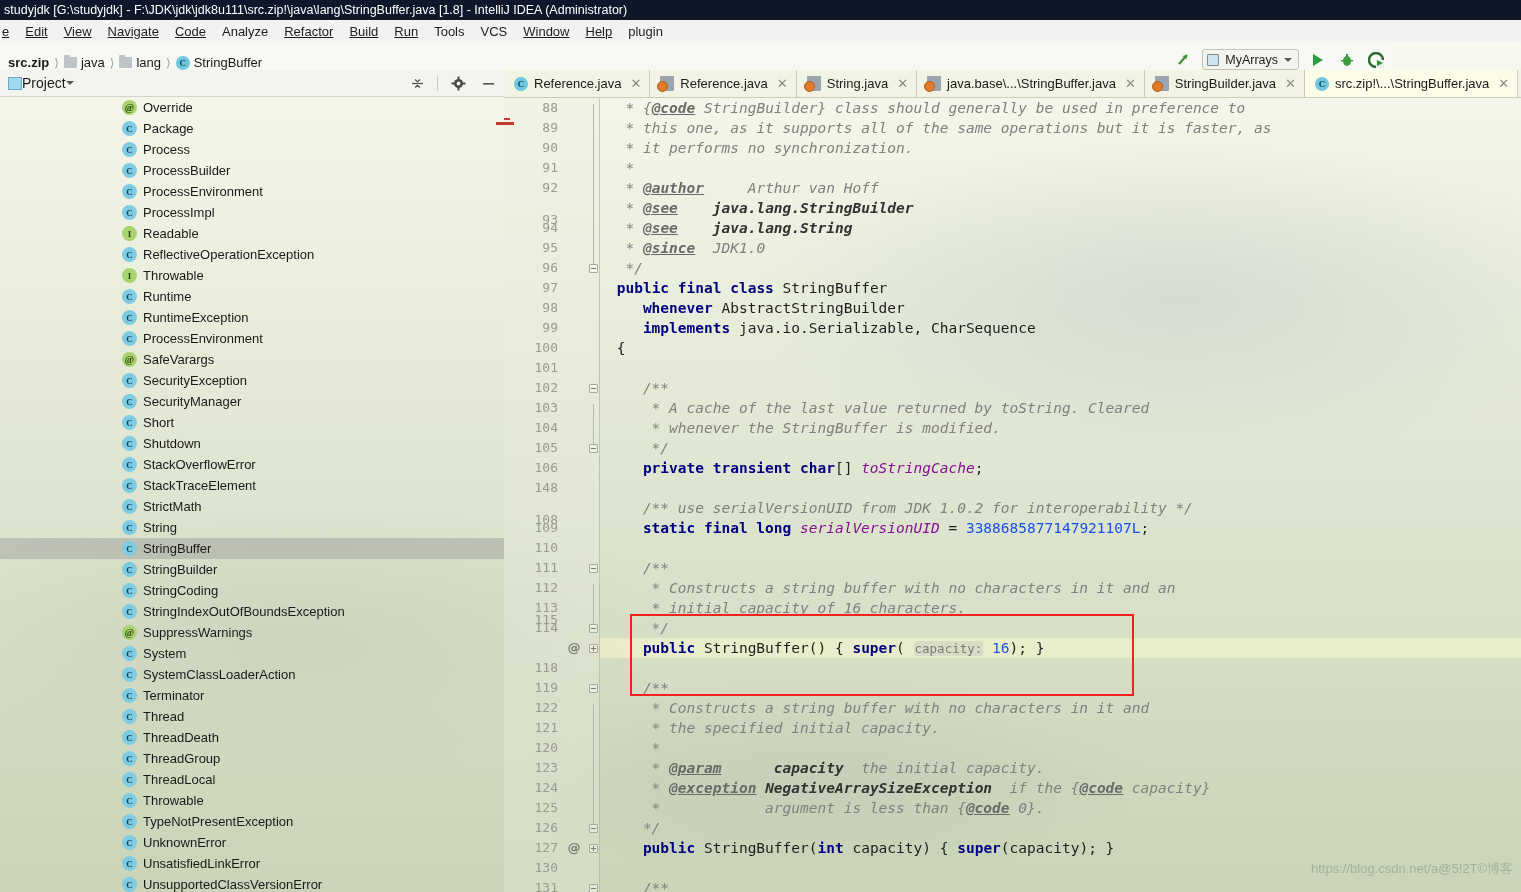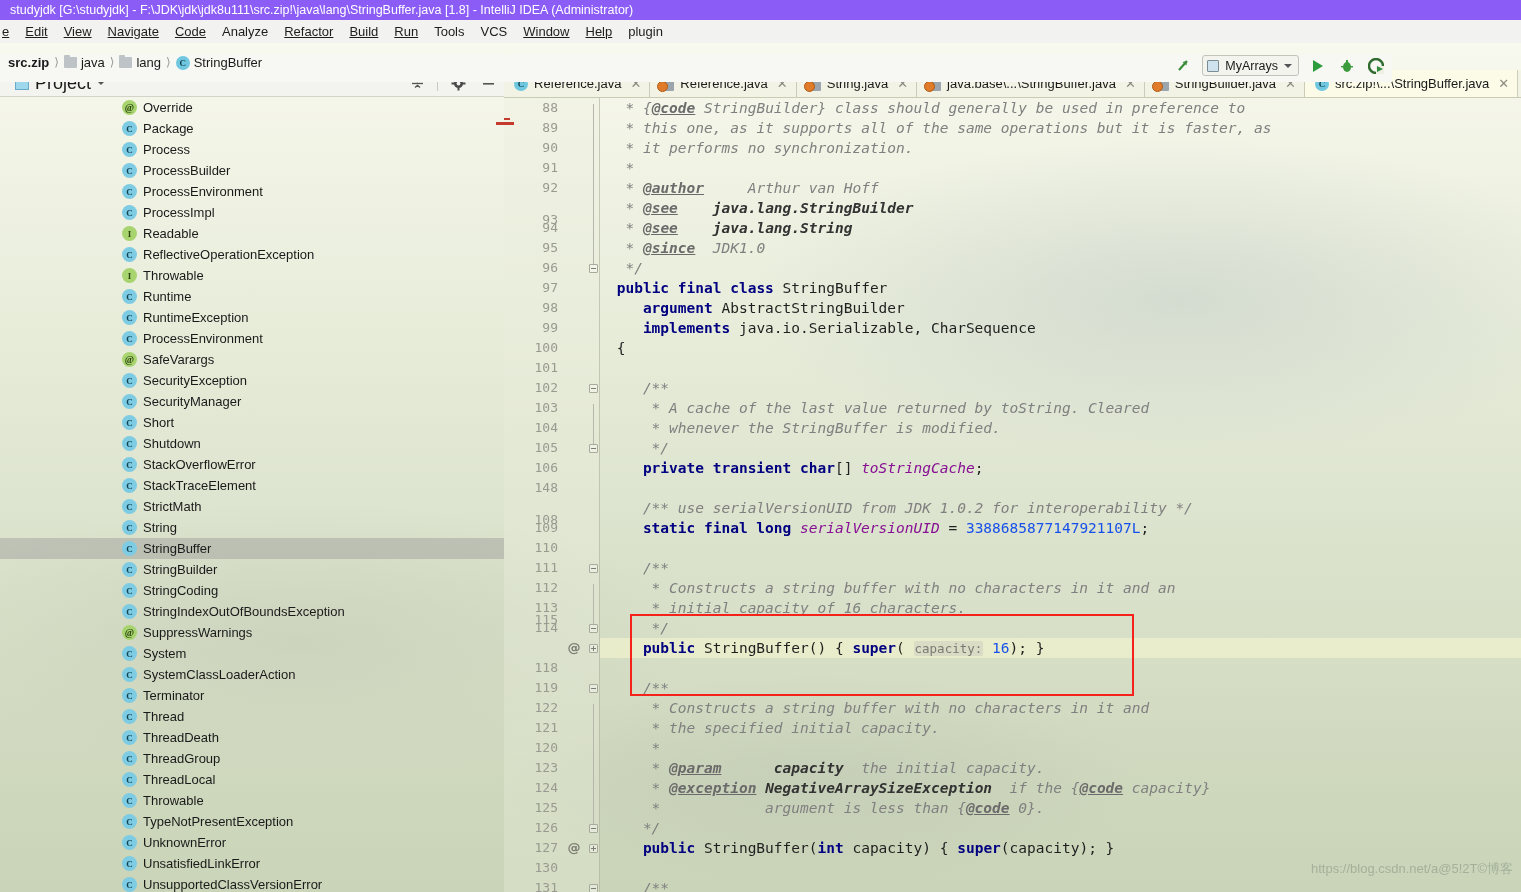--- a/index.html
+++ b/index.html
@@ -19,40 +19,40 @@
       radial-gradient(ellipse 700px 260px at 1180px 300px, rgba(205,214,205,.75) 0%, rgba(205,214,205,0) 62%),
       radial-gradient(ellipse 620px 210px at 300px 640px, rgba(198,205,184,.60) 0%, rgba(198,205,184,0) 65%),
       radial-gradient(ellipse 500px 160px at 820px 780px, rgba(190,198,178,.55) 0%, rgba(190,198,178,0) 65%),
       linear-gradient(180deg,#fbfbf2 0%,#f2f4e6 16%,#e7ecd9 38%,#dde4cf 56%,#d7dfc7 72%,#ced8bd 88%,#c9d4b8 100%);
     z-index:0;
   }
 
   
   #titlebar{
     position:absolute; left:0; top:0; width:1521px; height:20px;
-    background:#8b5cf6; color:#fff; z-index:30;
+    background:#0f172a; color:#fff; z-index:30;
     font-size:12.5px; line-height:20px; white-space:nowrap; overflow:hidden;
-    padding-left:10px;
+    padding-left:4px;
   }
 
   
   #menubar{
     position:absolute; left:0; top:20px; width:1521px; height:23px;
     background:#f2f2f0; z-index:30;
     display:flex; align-items:center; white-space:nowrap; overflow:hidden;
   }
   .menu-item{ padding:2px 8px; font-size:13px; color:#1d1d1d; }
   .menu-item:first-child{ padding-left:2px; }
   .menu-item .mn{ text-decoration:underline; }
 
   
   #navbar{
     position:absolute; left:0; top:43px; width:1392px; height:27px;
     background:#f7f7f4; z-index:30;
-    display:flex; align-items:flex-start; white-space:nowrap; overflow:hidden;margin-top:12px;
+    display:flex; align-items:flex-end; white-space:nowrap; overflow:hidden;
   }
   .crumb{ display:flex; align-items:center; gap:4px; font-size:13px; padding:0 2px;}
   .crumb.first{ font-weight:bold; padding-left:8px;}
   .crumb-sep{ color:#999; padding:0 3px; font-size:12px; }
   .folder-ico{
     width:13px;height:11px;background:#bdc3c7;border-radius:1px;position:relative;display:inline-block;
   }
   .folder-ico:before{content:"";position:absolute;left:0;top:-2px;width:6px;height:3px;background:#bdc3c7;border-radius:1px 1px 0 0;}
   .cls-ico{
     width:14px;height:14px;border-radius:50%;background:#6fc8e0;
@@ -72,21 +72,21 @@
   .play-tri{ width:0;height:0;border-top:6px solid transparent;border-bottom:6px solid transparent;border-left:10px solid #2e9b3c;}
 
   
   #project-panel{
     position:absolute; left:0; top:70px; width:504px; height:822px; z-index:20;
   }
   #project-header{
     height:27px; background:#f3f3ef; display:flex; align-items:center;
     padding:0 6px 0 8px; border-bottom:1px solid #d3d3cb;
   }
-  .pj-title{ display:flex;align-items:center;gap:6px;font-size:18px;margin-left:7px;}
+  .pj-title{ display:flex;align-items:center;gap:0;font-size:14px;}
   .pj-sq{width:14px;height:13px;border:1px solid #6aa9c7;background:#9fd8ec;}
   #project-header-right{ margin-left:auto; display:flex;align-items:center;gap:10px;}
   .hdr-sep{width:1px;height:15px;background:#c9c9c2;}
   #tree{
     position:absolute; left:0; top:27px; width:504px; height:795px;
     overflow:hidden;
   }
   .tree-row{
     height:21px; display:flex; align-items:center; gap:6px;
     padding-left:122px; font-size:13px; white-space:nowrap;
@@ -628,21 +628,21 @@
         <div class="code" style="top: 0px; left: 112.72px;"><span class="cmt"> * {</span><span class="tag">@code</span><span class="cmt"> StringBuilder} class should generally be used in preference to</span></div>
         <div class="code" style="top: 20px; left: 112.72px;"><span class="cmt"> * this one, as it supports all of the same operations but it is faster, as</span></div>
         <div class="code" style="top: 40px; left: 112.72px;"><span class="cmt"> * it performs no synchronization.</span></div>
         <div class="code" style="top: 60px; left: 112.72px;"><span class="cmt"> *</span></div>
         <div class="code" style="top: 80px; left: 112.72px;"><span class="cmt"> * </span><span class="tag">@author</span><span class="cmt">     Arthur van Hoff</span></div>
         <div class="code" style="top: 100px; left: 112.72px;"><span class="cmt"> * </span><span class="tag">@see</span><span class="cmt">    </span><span class="tagval">java.lang.StringBuilder</span></div>
         <div class="code" style="top: 120px; left: 112.72px;"><span class="cmt"> * </span><span class="tag">@see</span><span class="cmt">    </span><span class="tagval">java.lang.String</span></div>
         <div class="code" style="top: 140px; left: 112.72px;"><span class="cmt"> * </span><span class="tag">@since</span><span class="cmt">  JDK1.0</span></div>
         <div class="code" style="top: 160px; left: 112.72px;"><span class="cmt"> */</span></div>
         <div class="code" style="top: 180px; left: 112.72px;"><span class="kw">public final class</span> StringBuffer</div>
-        <div class="code" style="top: 200px; left: 138.88px;"><span class="kw">argument</span> AbstractStringBuilder</div>
+        <div class="code" style="top: 200px; left: 138.88px;"><span class="kw">whenever</span> AbstractStringBuilder</div>
         <div class="code" style="top: 220px; left: 138.88px;"><span class="kw">implements</span> java.io.Serializable, CharSequence</div>
         <div class="code" style="top: 240px; left: 112.72px;">{</div>
         <div class="code" style="top: 280px; left: 138.88px;"><span class="cmt">/**</span></div>
         <div class="code" style="top: 300px; left: 138.88px;"><span class="cmt"> * A cache of the last value returned by toString. Cleared</span></div>
         <div class="code" style="top: 320px; left: 138.88px;"><span class="cmt"> * whenever the StringBuffer is modified.</span></div>
         <div class="code" style="top: 340px; left: 138.88px;"><span class="cmt"> */</span></div>
         <div class="code" style="top: 360px; left: 138.88px;"><span class="kw">private transient char</span>[] <span class="fld">toStringCache</span>;</div>
         <div class="code" style="top: 400px; left: 138.88px;"><span class="cmt">/** use serialVersionUID from JDK 1.0.2 for interoperability */</span></div>
         <div class="code" style="top: 420px; left: 138.88px;"><span class="kw">static final long</span> <span class="fld">serialVersionUID</span> = <span class="num">3388685877147921107L</span>;</div>
         <div class="code" style="top: 460px; left: 138.88px;"><span class="cmt">/**</span></div>

